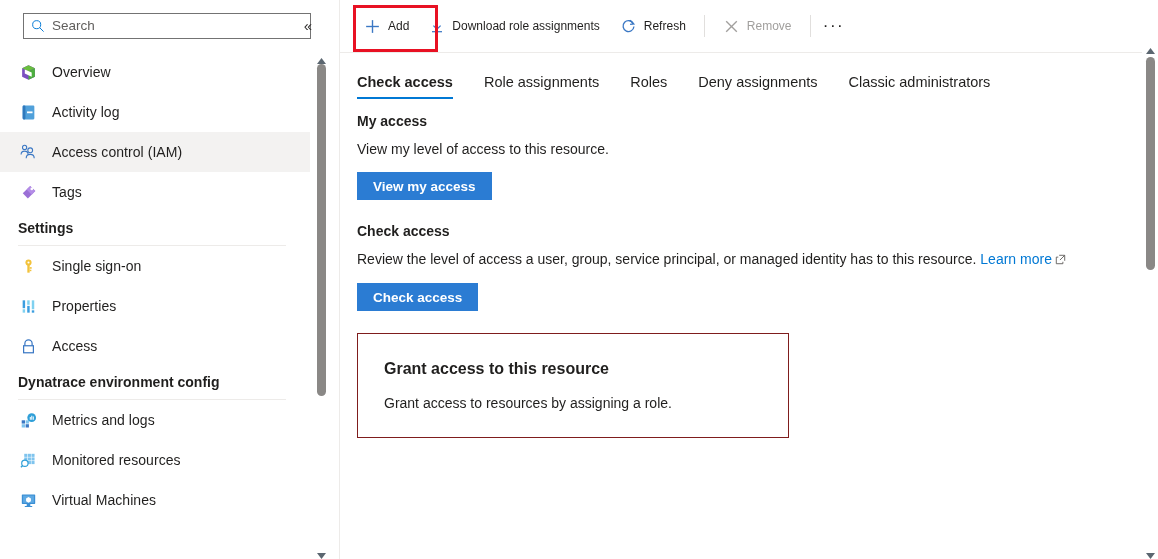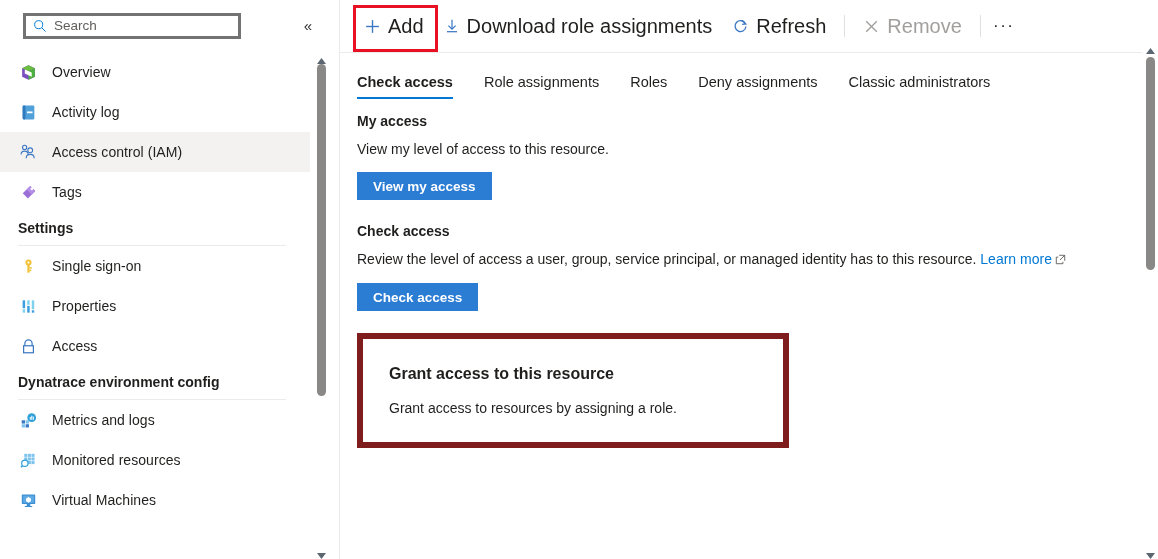--- a/index.html
+++ b/index.html
@@ -17,22 +17,22 @@
   
   #sidebar {
     position: relative;
     width: 340px; height: 559px;
     background: #ffffff;
     flex: 0 0 340px;
     overflow: hidden;
   }
   .search-row {
     position: absolute; left: 23px; top: 13px;
-    width: 218px; height: 26px;
-    border: 3px solid #737373;
+    width: 288px; height: 26px;
+    border: 1px solid #737373;
     background: #fff;
     display: flex; align-items: center;
   }
   .search-icon { margin-left: 7px; margin-right: 7px; display:flex; align-items:center; }
   .search-placeholder {
     font-size: 13.5px; color: #605e5c; line-height: 1;
   }
   .collapse-btn {
     position: absolute; left: 298px; top: 18px;
     width: 20px; height: 18px;
@@ -93,21 +93,21 @@
     display: flex; align-items: center;
     padding-left: 14px;
   }
   .toolbar-rule {
     position: absolute; left: 0; top: 52px; width: 818px; height: 1px;
     background: #edebe9;
   }
   .tb-btn {
     display: flex; align-items: center;
     height: 32px; padding: 0 10px;
-    font-size: 20px; color: #201f1e;
+    font-size: 12px; color: #201f1e;
     cursor: pointer; white-space: nowrap;
   }
   .tb-btn.disabled { color: #a19f9d; cursor: default; }
   .tb-ico { display:flex; align-items:center; justify-content:center; margin-right: 7px; }
   .tb-sep { width: 1px; height: 22px; background: #e1dfdd; margin: 0 8px; }
   .tb-ellipsis {
     display:flex; align-items:center; justify-content:center;
     height: 32px; width: 30px; font-size: 17px; color: #201f1e;
     letter-spacing: 1.5px; cursor: pointer;
   }
@@ -145,21 +145,21 @@
     display: inline-flex; align-items: center; justify-content: center;
     height: 28px; padding: 0 16px; margin-top: 13px;
     background: #2b7cd3; color: #ffffff;
     font-size: 13.5px; font-weight: 700;
     border: none; cursor: pointer;
     font-family: inherit;
   }
   .card {
     margin-top: 22px;
     width: 432px;
-    border: 6px solid #7f1d1d;
+    border: 1px solid #7f1d1d;
     background: #ffffff;
     padding: 26px 26px 26px 26px;
   }
   .card-title { font-size: 16px; font-weight: 700; color: #201f1e; }
   .card-body { font-size: 14px; color: #201f1e; margin-top: 17px; }
 
   
   .ms-track {
     position: absolute; right: 0; top: 40px;
     width: 16px; height: 519px; background: #ffffff;

